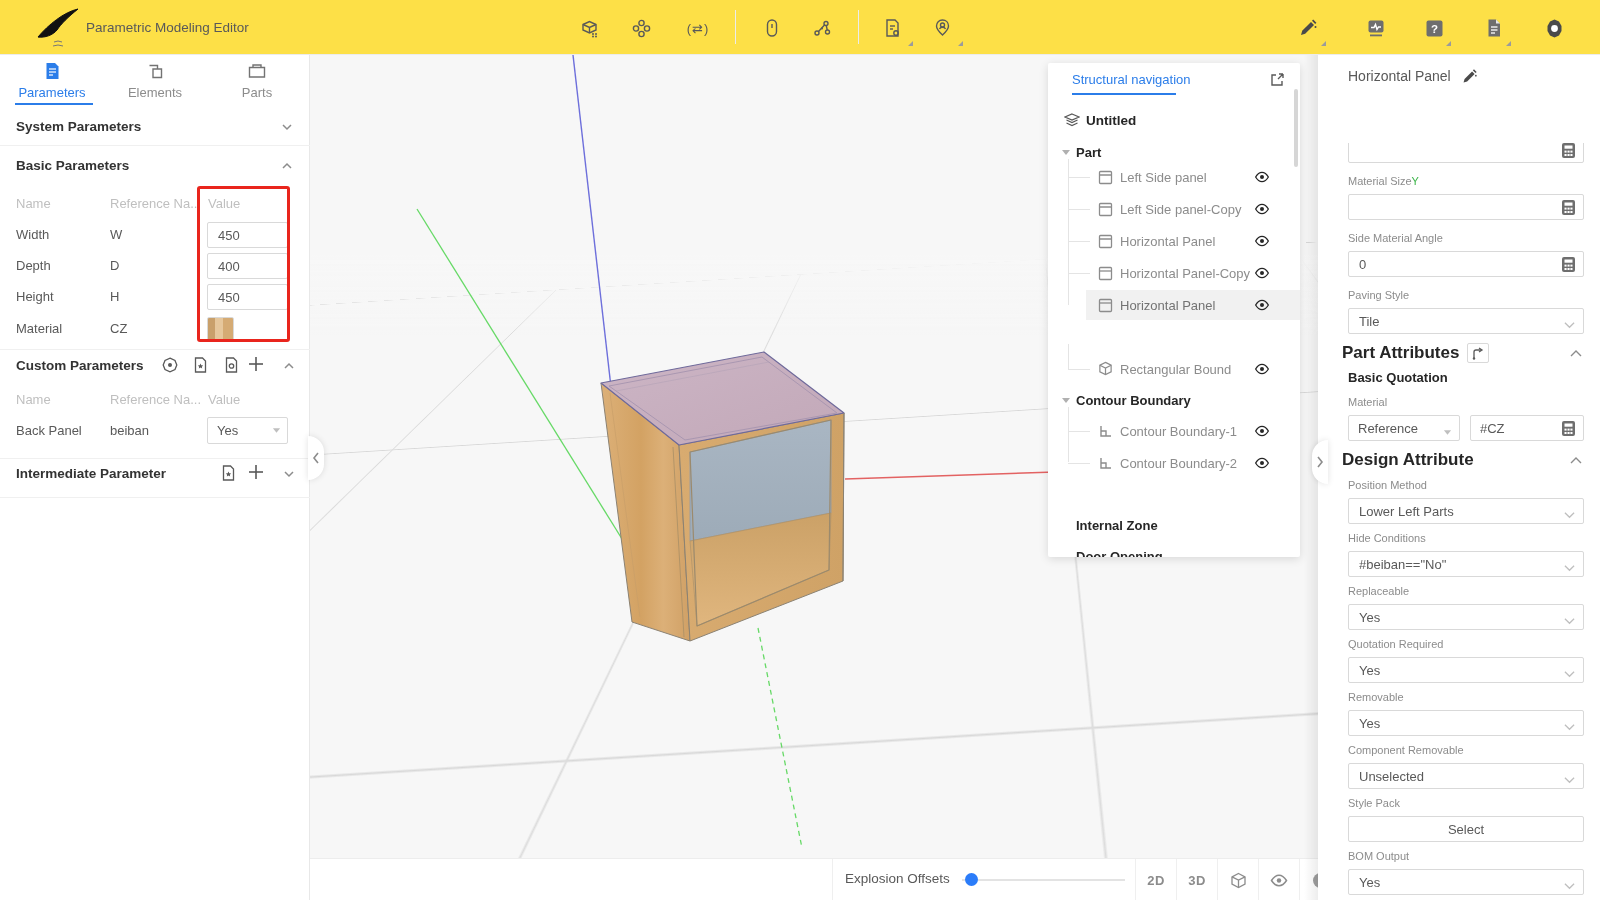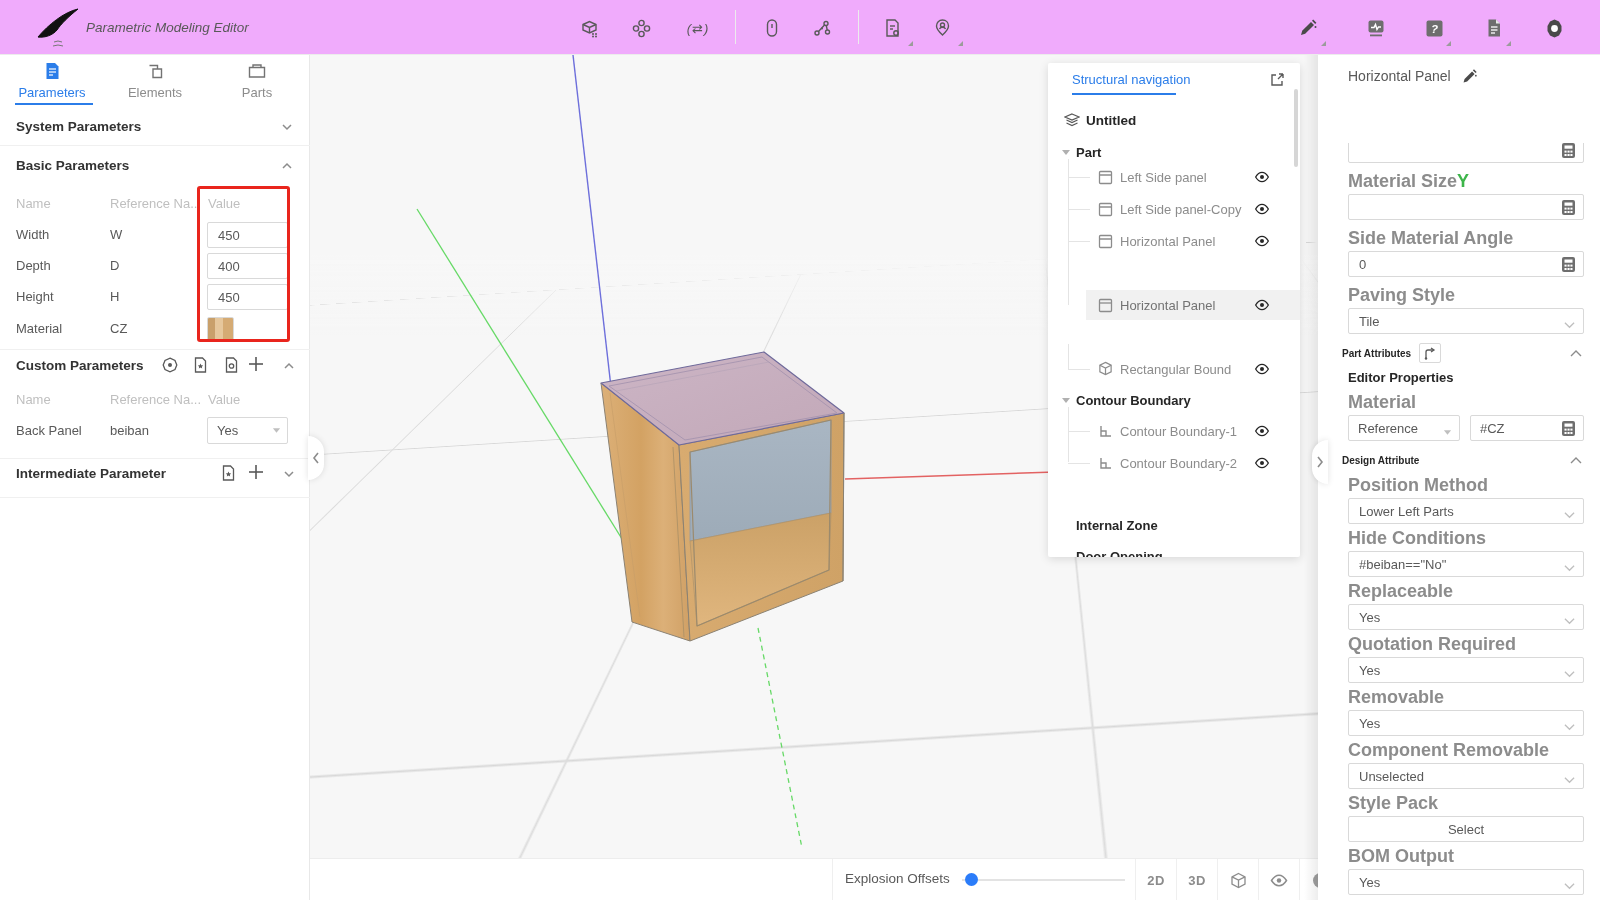--- a/index.html
+++ b/index.html
@@ -1,22 +1,22 @@
 <!DOCTYPE html>
 <html><head>
 <meta charset="utf-8">
 <style>
   * { margin:0; padding:0; box-sizing:border-box; }
   html,body { width:1600px; height:900px; overflow:hidden; background:#fff;
     font-family:"Liberation Sans","DejaVu Sans",sans-serif; }
   .abs { position:absolute; }
 
   
-  #topbar { position:absolute; left:0; top:0; width:1600px; height:55px; background:#f0abfc;
-    border-bottom:1px solid #ececec; z-index:40;font-style:italic; }
+  #topbar { position:absolute; left:0; top:0; width:1600px; height:55px; background:#fde047;
+    border-bottom:1px solid #ececec; z-index:40; }
   .tb-title { position:absolute; left:86px; top:20px; font-size:13.5px; color:#595959; }
   .tb-ico { position:absolute; top:17px; width:22px; height:22px; display:flex; align-items:center;
     justify-content:center; color:#595959; cursor:pointer; }
   .tb-sep { position:absolute; top:10px; width:1px; height:34px; background:#ececec; }
   .tb-caret { position:absolute; width:0; height:0; border-left:5px solid transparent;
     border-bottom:5px solid #9b9b9b; top:41px; }
   .swap-glyph { font-size:13px; color:#595959; letter-spacing:1px; white-space:nowrap; }
 
   
   #leftpanel { position:absolute; left:0; top:55px; width:310px; height:845px; background:#fff;
@@ -87,31 +87,31 @@
 
   
   #rightpanel { position:absolute; left:1318px; top:55px; width:282px; height:845px; background:#fff;
     z-index:25; }
   #rightpanel::before { content:""; position:absolute; left:-14px; top:0; width:14px; height:100%;
     background:linear-gradient(to left,rgba(0,0,0,.07),rgba(0,0,0,0)); }
   .rp-head { position:absolute; left:30px; top:10px; height:22px; display:flex; align-items:center; gap:10px; }
   .rp-head-lb { font-size:14px; color:#595959; }
   #rp-scroll { position:absolute; left:0; top:88px; width:282px; height:757px; overflow:hidden;
     padding:0 16px 0 30px; }
-  .lbl { font-size:18px; color:#8c8c8c; height:17px; line-height:17px; margin-bottom:4px;font-weight:bold; }
+  .lbl { font-size:11px; color:#8c8c8c; height:17px; line-height:17px; margin-bottom:4px; }
   .lbl .green { color:#3db54a; }
   .ctrl { height:26px; border:1px solid #d9d9d9; border-radius:2px; background:#fff; display:flex;
     align-items:center; padding:0 10px; font-size:13px; color:#595959; position:relative;
     margin-bottom:4px; cursor:pointer; }
   .ctrl.first { margin-top:-6px; }
   .ctrl .calc { position:absolute; right:7px; top:4px; }
   .ctrl .cv { position:absolute; right:8px; top:8px; color:#bfbfbf; }
   .ctrl.btn { justify-content:center; color:#595959; }
   .sec-row { height:22px; display:flex; align-items:center; margin:8px 0 6px -6px; position:relative; }
-  .sec-lb { font-size:10px; font-weight:700; color:#262626; }
+  .sec-lb { font-size:17px; font-weight:700; color:#262626; }
   .sec-chev { position:absolute; right:2px; color:#8c8c8c; }
   .subhead { font-size:13px; font-weight:700; color:#262626; height:18px; margin:2px 0 6px 0; }
   .attr-ic-btn { width:22px; height:20px; border:1px solid #d9d9d9; border-radius:2px; margin-left:8px;
     display:flex; align-items:center; justify-content:center; color:#595959; cursor:pointer; }
   .mat-row { display:flex; gap:10px; margin-bottom:4px; }
   .mat-row .ref-sel { width:112px; height:26px; border:1px solid #d9d9d9; border-radius:2px;
     display:flex; align-items:center; padding:0 9px; font-size:13px; color:#595959; position:relative; cursor:pointer; }
   .mat-row .ref-sel .cv { position:absolute; right:7px; top:8px; color:#bfbfbf; }
   .mat-row .cz-inp { flex:1; height:26px; border:1px solid #d9d9d9; border-radius:2px; display:flex;
     align-items:center; padding:0 9px; font-size:13px; color:#595959; position:relative; }
@@ -504,20 +504,32 @@
     <svg class="tr-item-ic" style="top:8px" viewBox="0 0 15 15" fill="none" stroke="#8c8c8c" stroke-width="1.3">
         <rect x="1.5" y="1.5" width="12" height="12" rx="1"></rect>
         <line x1="1.5" y1="5" x2="13.5" y2="5"></line>
       </svg>
     <span class="tr-item-lb">Horizontal Panel</span>
     <svg class="tr-eye" viewBox="0 0 24 24">
         <path d="M12 5C6.5 5 2.5 12 2.5 12s4 7 9.5 7 9.5-7 9.5-7-4-7-9.5-7z" fill="none" stroke="#262626" stroke-width="2"></path>
         <circle cx="12" cy="12" r="3" fill="#262626"></circle>
       </svg>
   </div>
+  <div class="tree-row" style="top:195px">
+    <span class="tree-line" style="left:20px;top:15px;width:22px;height:1px"></span>
+    <svg class="tr-item-ic" style="top:8px" viewBox="0 0 15 15" fill="none" stroke="#8c8c8c" stroke-width="1.3">
+        <rect x="1.5" y="1.5" width="12" height="12" rx="1"></rect>
+        <line x1="1.5" y1="5" x2="13.5" y2="5"></line>
+      </svg>
+    <span class="tr-item-lb">Horizontal Panel-Copy</span>
+    <svg class="tr-eye" viewBox="0 0 24 24">
+        <path d="M12 5C6.5 5 2.5 12 2.5 12s4 7 9.5 7 9.5-7 9.5-7-4-7-9.5-7z" fill="none" stroke="#262626" stroke-width="2"></path>
+        <circle cx="12" cy="12" r="3" fill="#262626"></circle>
+      </svg>
+  </div>
   <div class="tree-row selected" style="top:227px">
     <svg class="tr-item-ic" style="top:8px" viewBox="0 0 15 15" fill="none" stroke="#8c8c8c" stroke-width="1.3">
         <rect x="1.5" y="1.5" width="12" height="12" rx="1"></rect>
         <line x1="1.5" y1="5" x2="13.5" y2="5"></line>
       </svg>
     <span class="tr-item-lb">Horizontal Panel</span>
     <svg class="tr-eye" viewBox="0 0 24 24">
         <path d="M12 5C6.5 5 2.5 12 2.5 12s4 7 9.5 7 9.5-7 9.5-7-4-7-9.5-7z" fill="none" stroke="#262626" stroke-width="2"></path>
         <circle cx="12" cy="12" r="3" fill="#262626"></circle>
       </svg>
@@ -658,21 +670,21 @@
         <svg width="13" height="13" viewBox="0 0 13 13" fill="none" stroke="#595959" stroke-width="1.3">
             <path d="M2 11 L2 5 Q2 3 4 3 L9 3"></path>
             <path d="M7 1 L10 3 L7 5"></path>
             <circle cx="2" cy="11.5" r="1.2" fill="#595959" stroke="none"></circle>
           </svg>
       </span>
       <span class="sec-chev"><svg width="12" height="9" viewBox="0 0 12 9" fill="none" stroke="currentColor" stroke-width="1.4">
             <polyline points="1,7 6,2 11,7"></polyline>
           </svg></span>
     </div>
-    <div class="subhead">Editor Properties</div>
+    <div class="subhead">Basic Quotation</div>
 
     <div class="lbl">Material</div>
     <div class="mat-row">
       <div class="ref-sel">
         <span>Reference</span>
         <span class="cv"><svg width="9" height="7" viewBox="0 0 10 7" fill="#bfbfbf">
               <path d="M1 1 L5 6 L9 1 Z"></path>
             </svg></span>
       </div>
       <div class="cz-inp">

